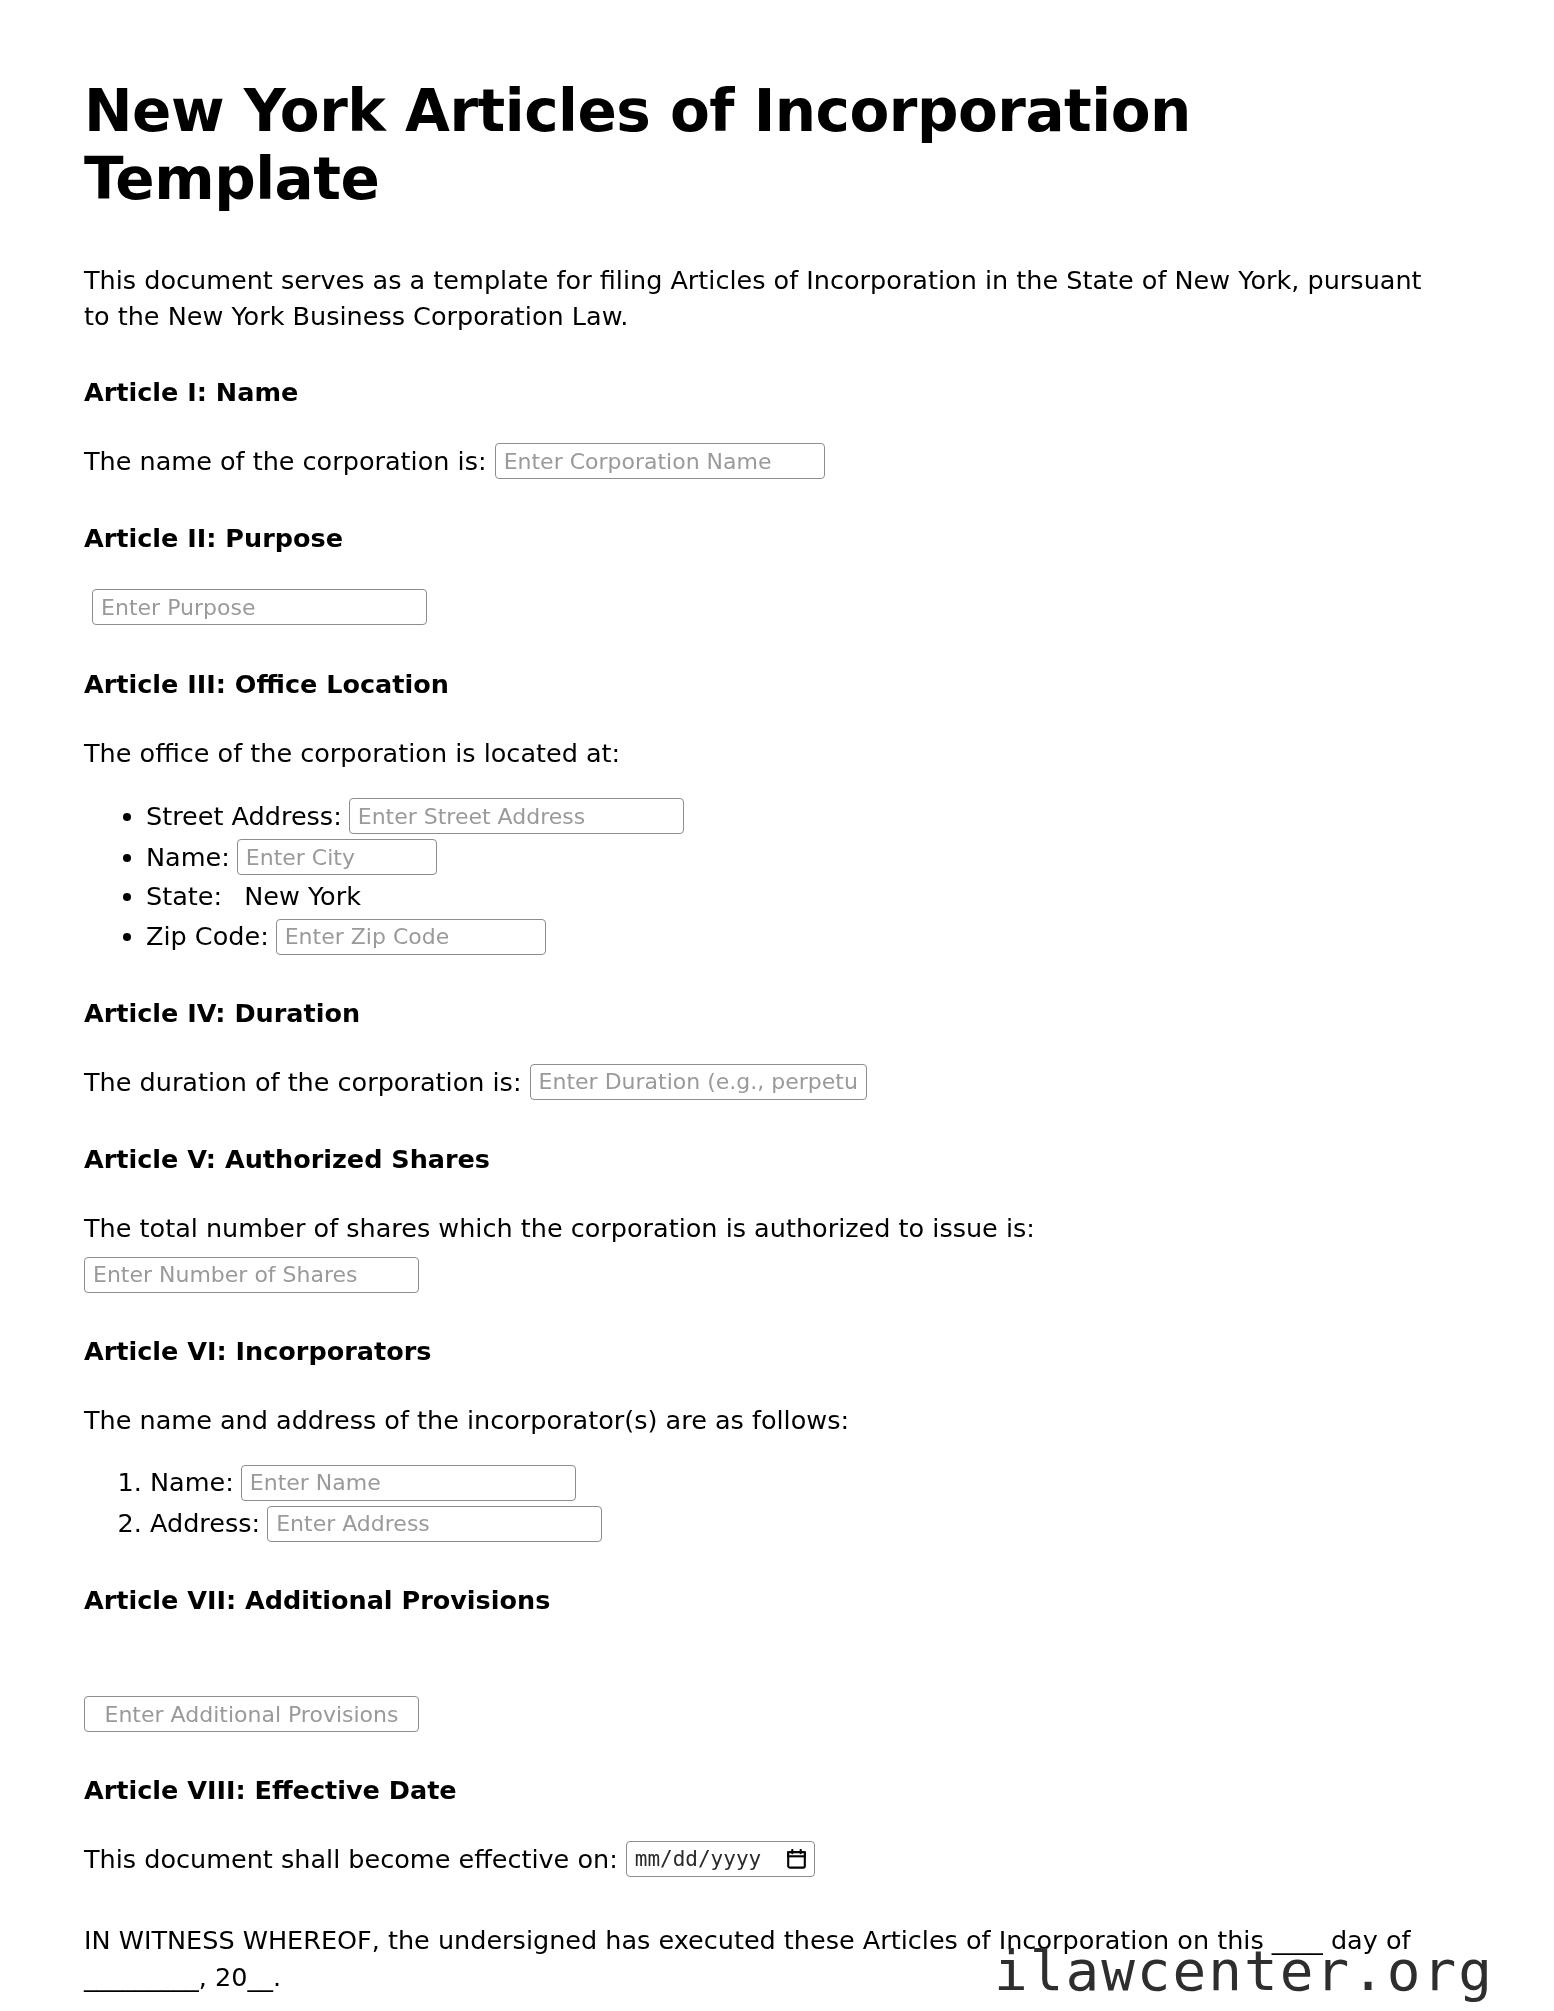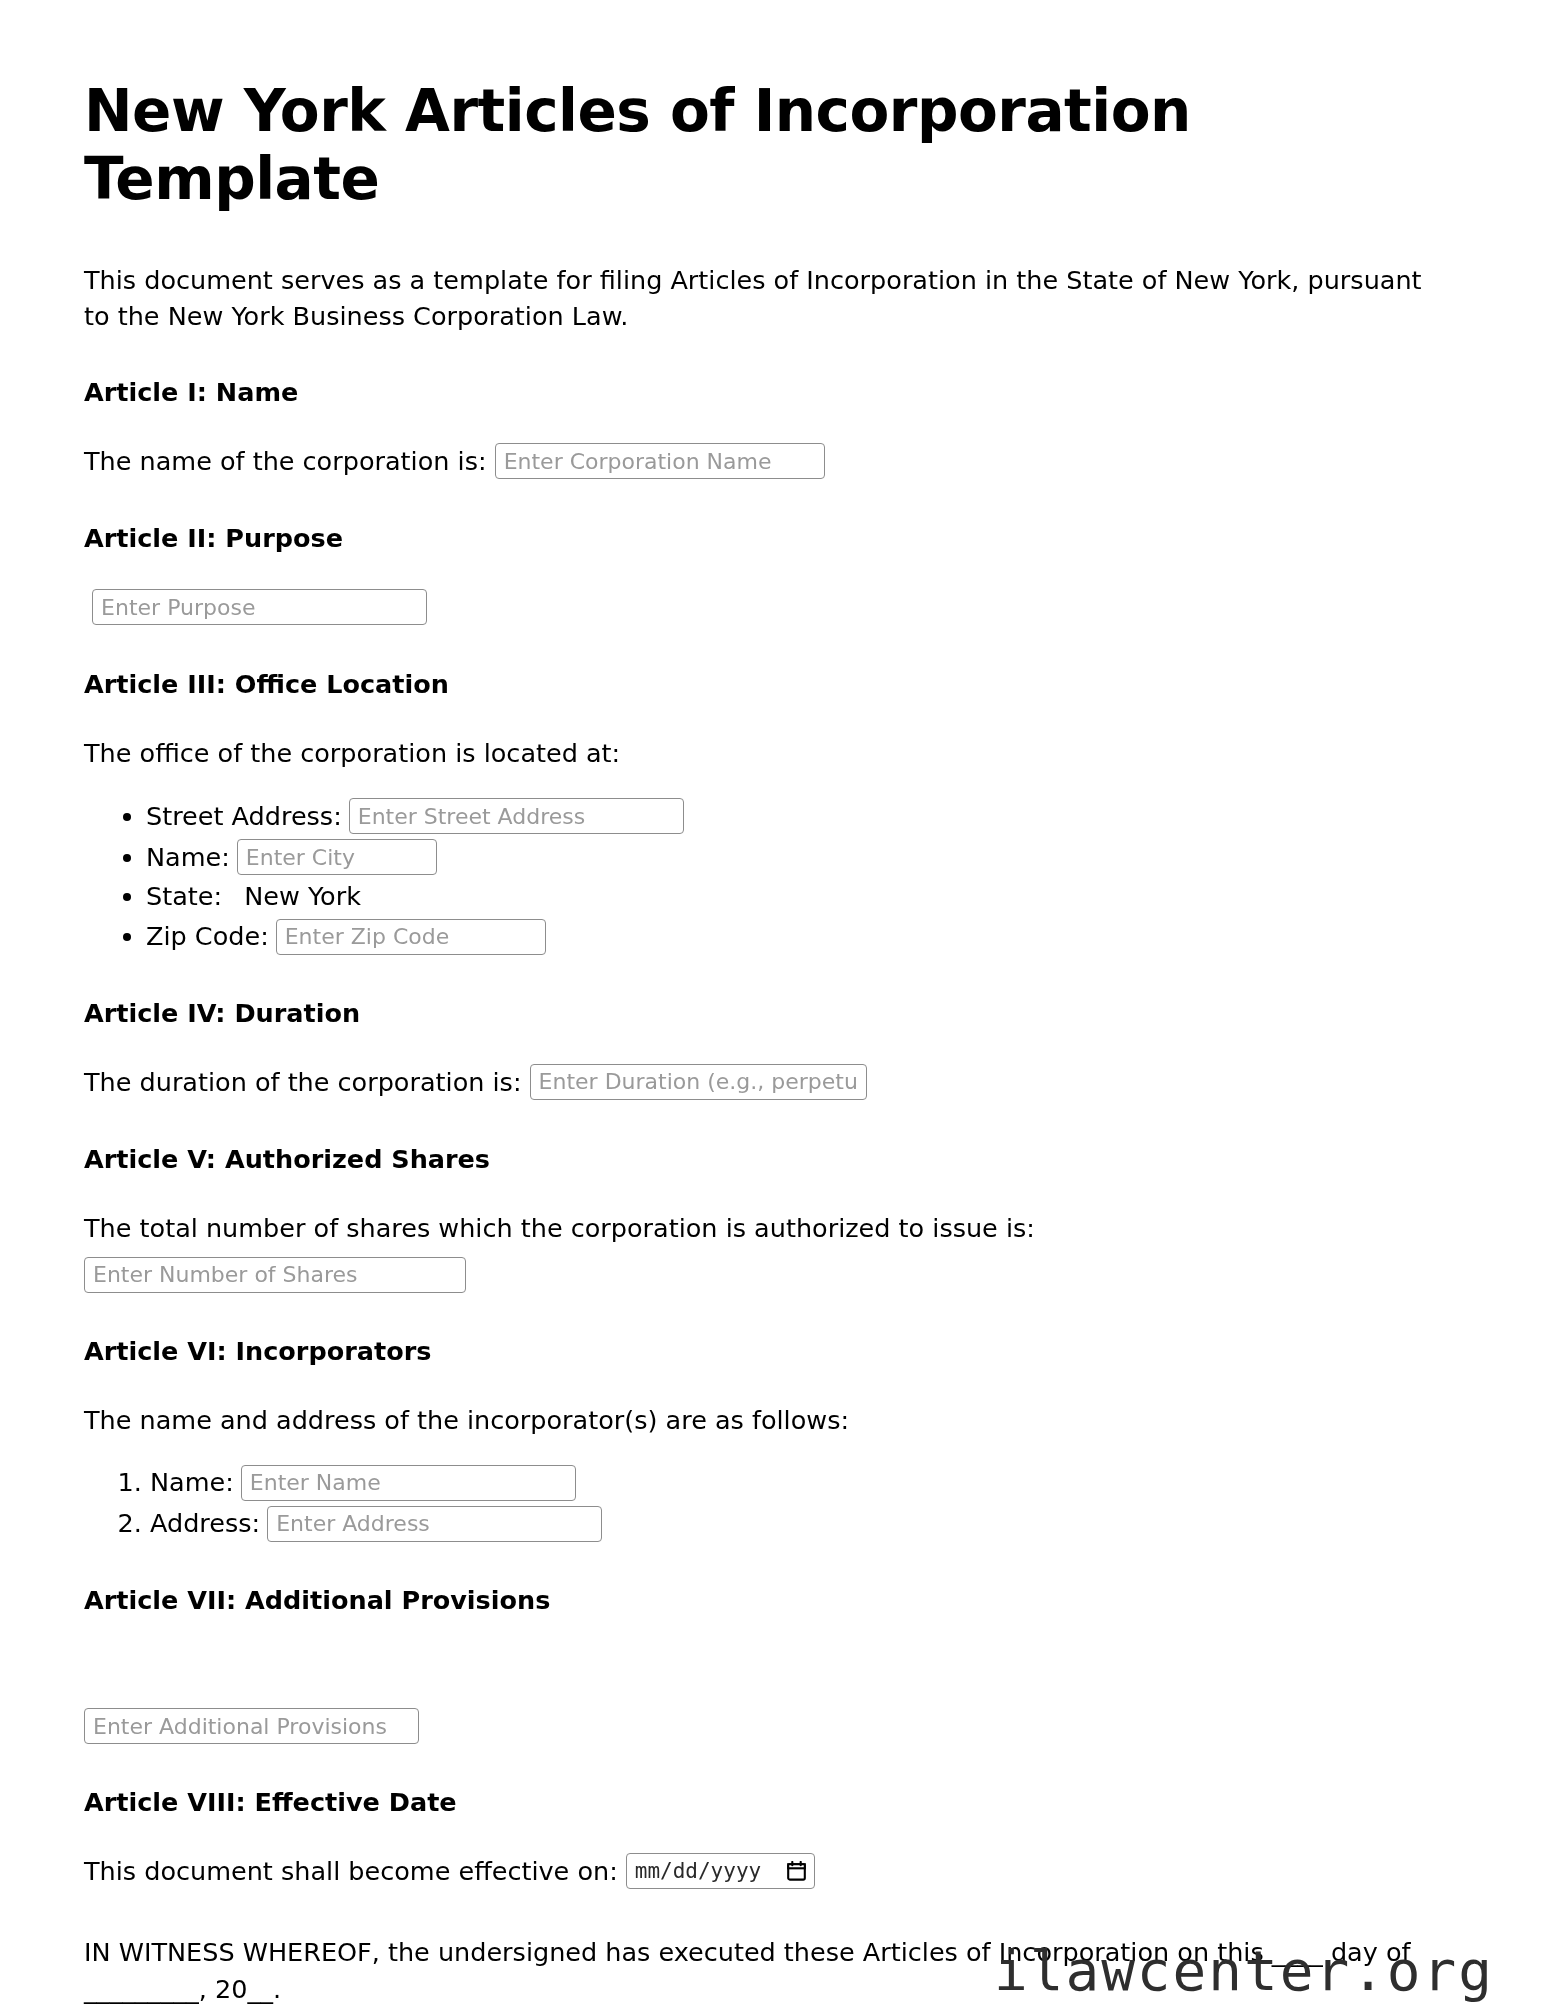--- a/index.html
+++ b/index.html
@@ -71,21 +71,21 @@
     outline: none;
   }
   input.txt::placeholder { color: #9a9a9a; opacity: 1; }
 
   .w-corp { width: 330px; }
   .w-purpose { width: 335px; }
   .w-street { width: 335px; }
   .w-city { width: 200px; }
   .w-zip { width: 270px; }
   .w-duration { width: 337px; }
-  .w-shares { width: 382px; }
+  .w-shares { width: 335px; }
   .w-name { width: 335px; }
   .w-address { width: 335px; }
   .w-prov { width: 335px; }
 
   ul.addr-list {
     margin: 26px 0 0 0;
     padding-left: 62px;
     list-style: disc;
   }
   ul.addr-list li {
@@ -223,21 +223,21 @@
       <span class="li-inner">
         <span class="lbl">Address:</span>
           <input class="txt w-address" type="text" placeholder="Enter Address" style="">
       </span>
     </li>
   </ol>
 
   <h2 class="article-heading">Article VII: Additional Provisions</h2>
   <p class="body-line">
     <br>
-    <input class="txt w-prov" type="text" style="margin-top: 20px;" placeholder="Enter Additional Provisions">
+    <input class="txt w-prov" type="text" style="margin-top: 8px; text-align: center;" placeholder="Enter Additional Provisions">
   </p>
 
   <h2 class="article-heading">Article VIII: Effective Date</h2>
   <p class="body-line field-row">
     <span class="lbl">This document shall become effective on:</span>
       <span class="date-wrap">
       <span class="date-text">mm/dd/yyyy</span>
       <span class="cal-icon">
         <svg width="19" height="20" viewBox="0 0 19 20" aria-hidden="true">
           <rect x="1.2" y="3.2" width="16.6" height="15.4" rx="1.6" fill="none" stroke="#000" stroke-width="2.1"></rect>

